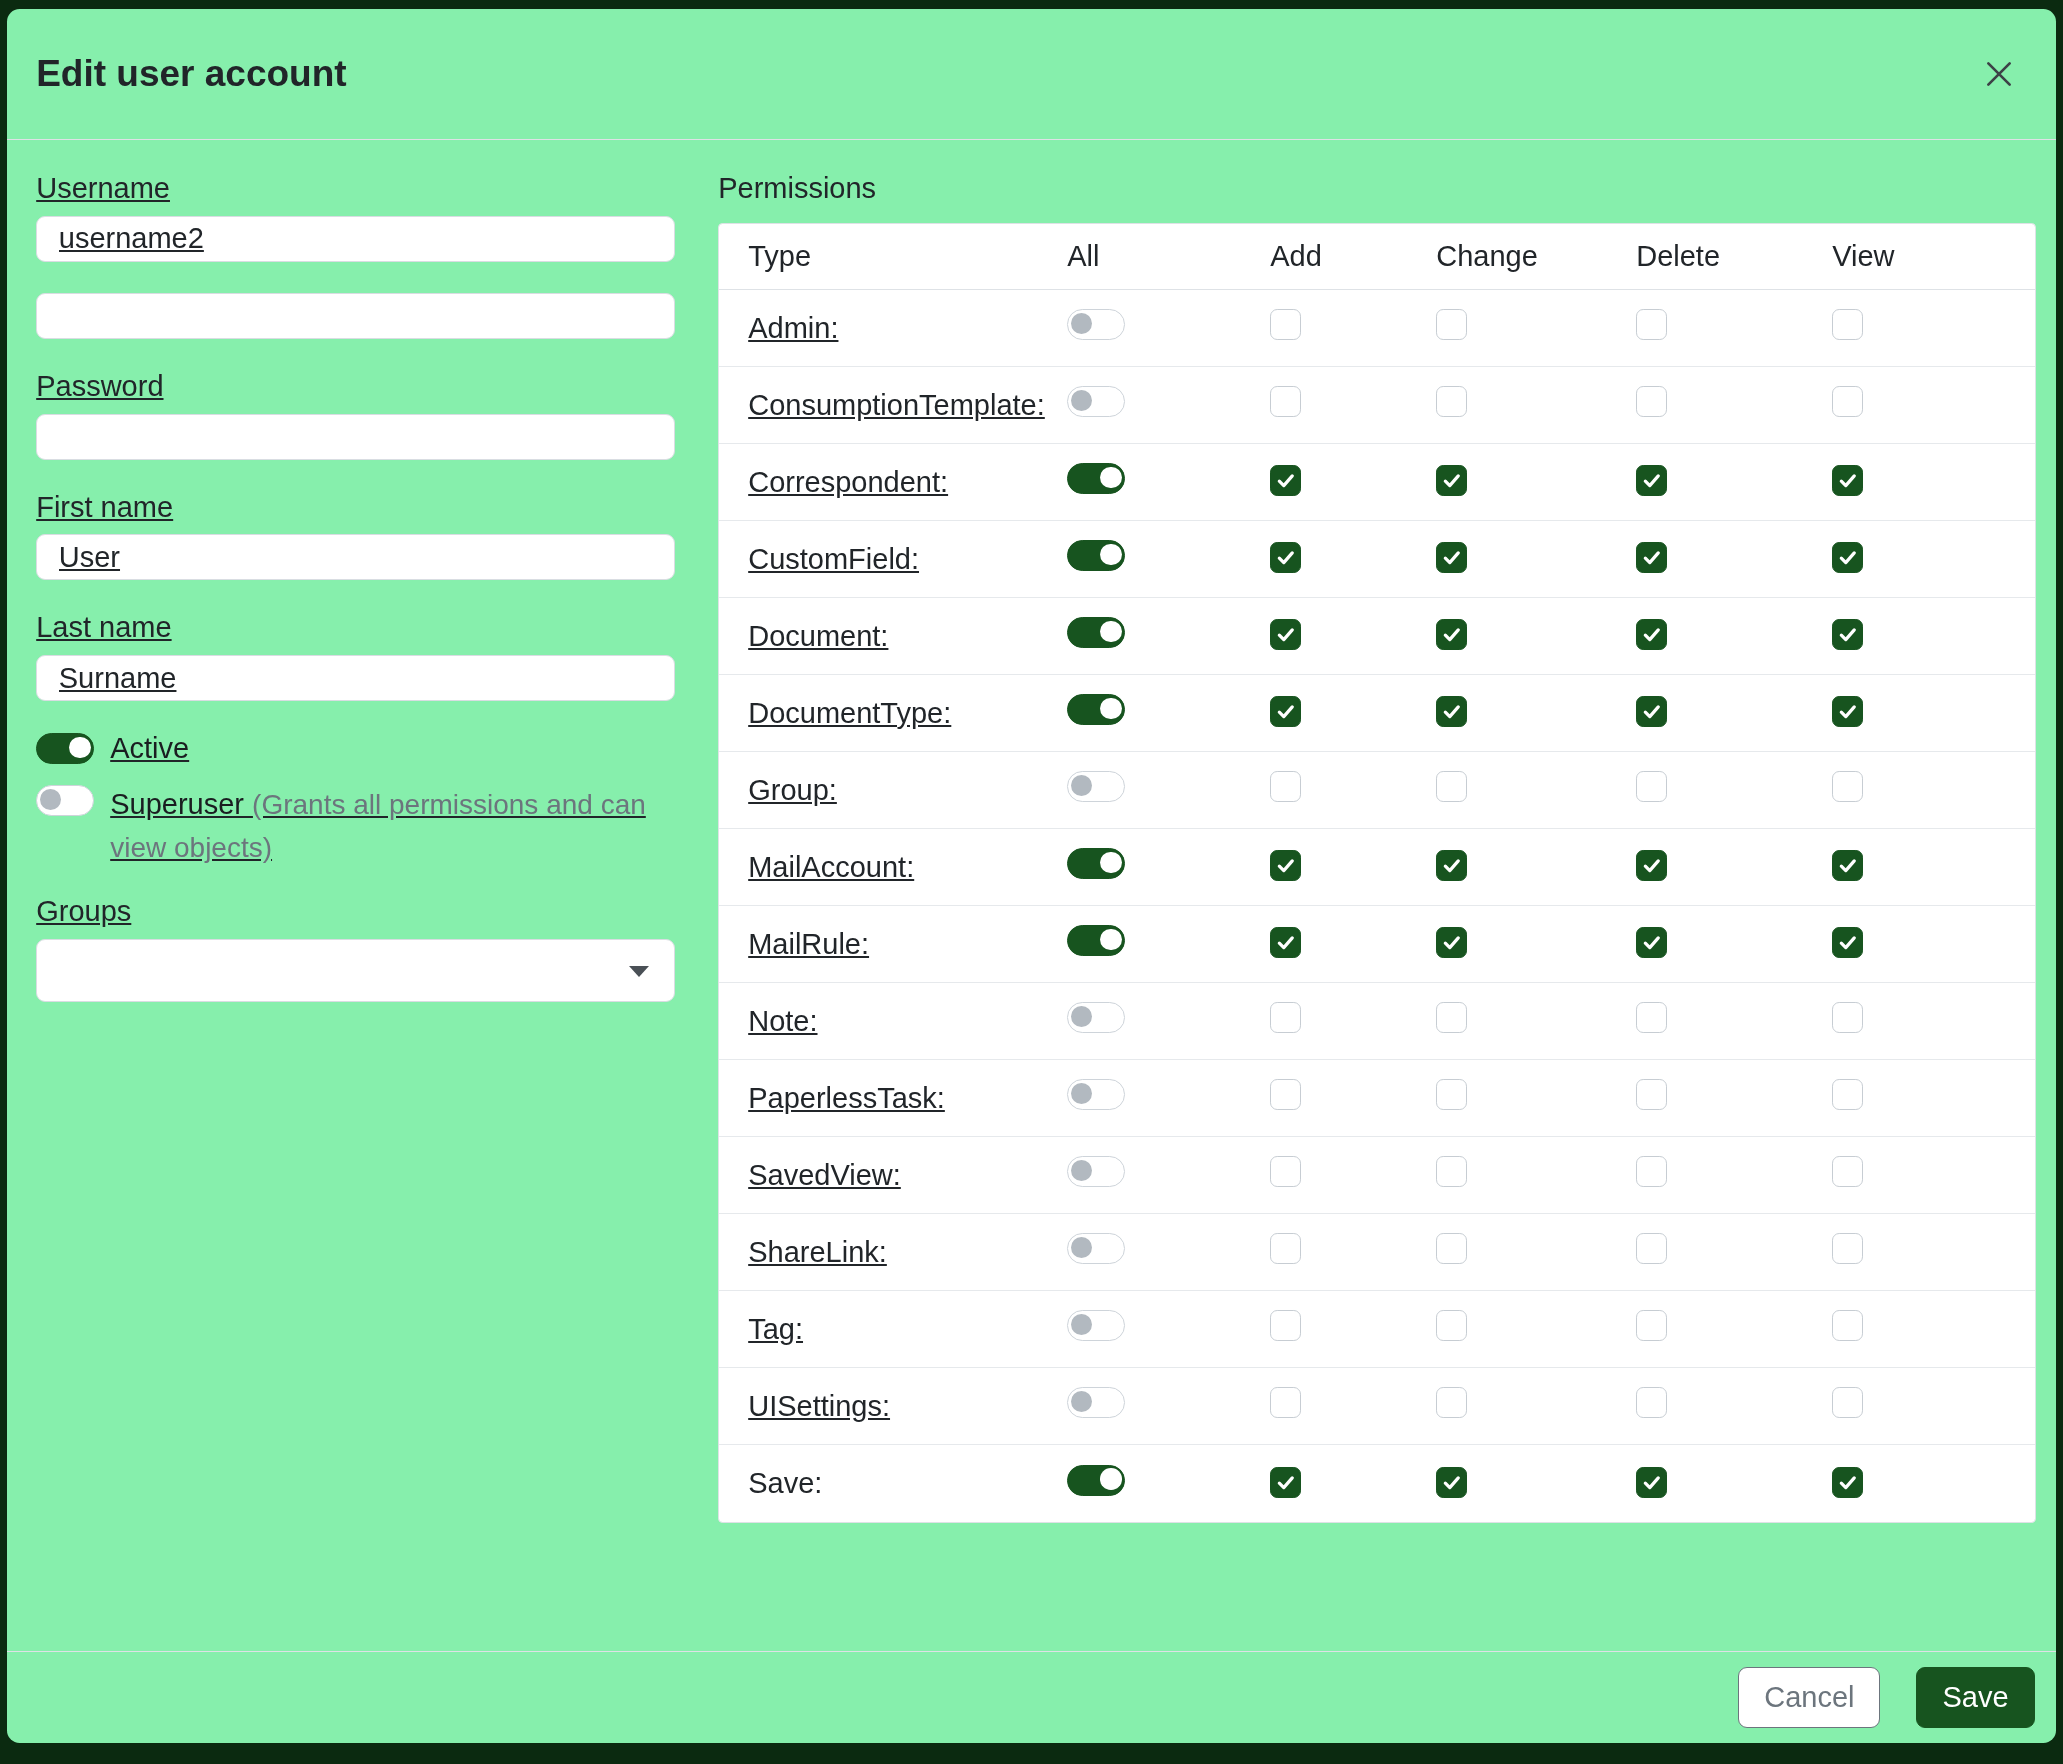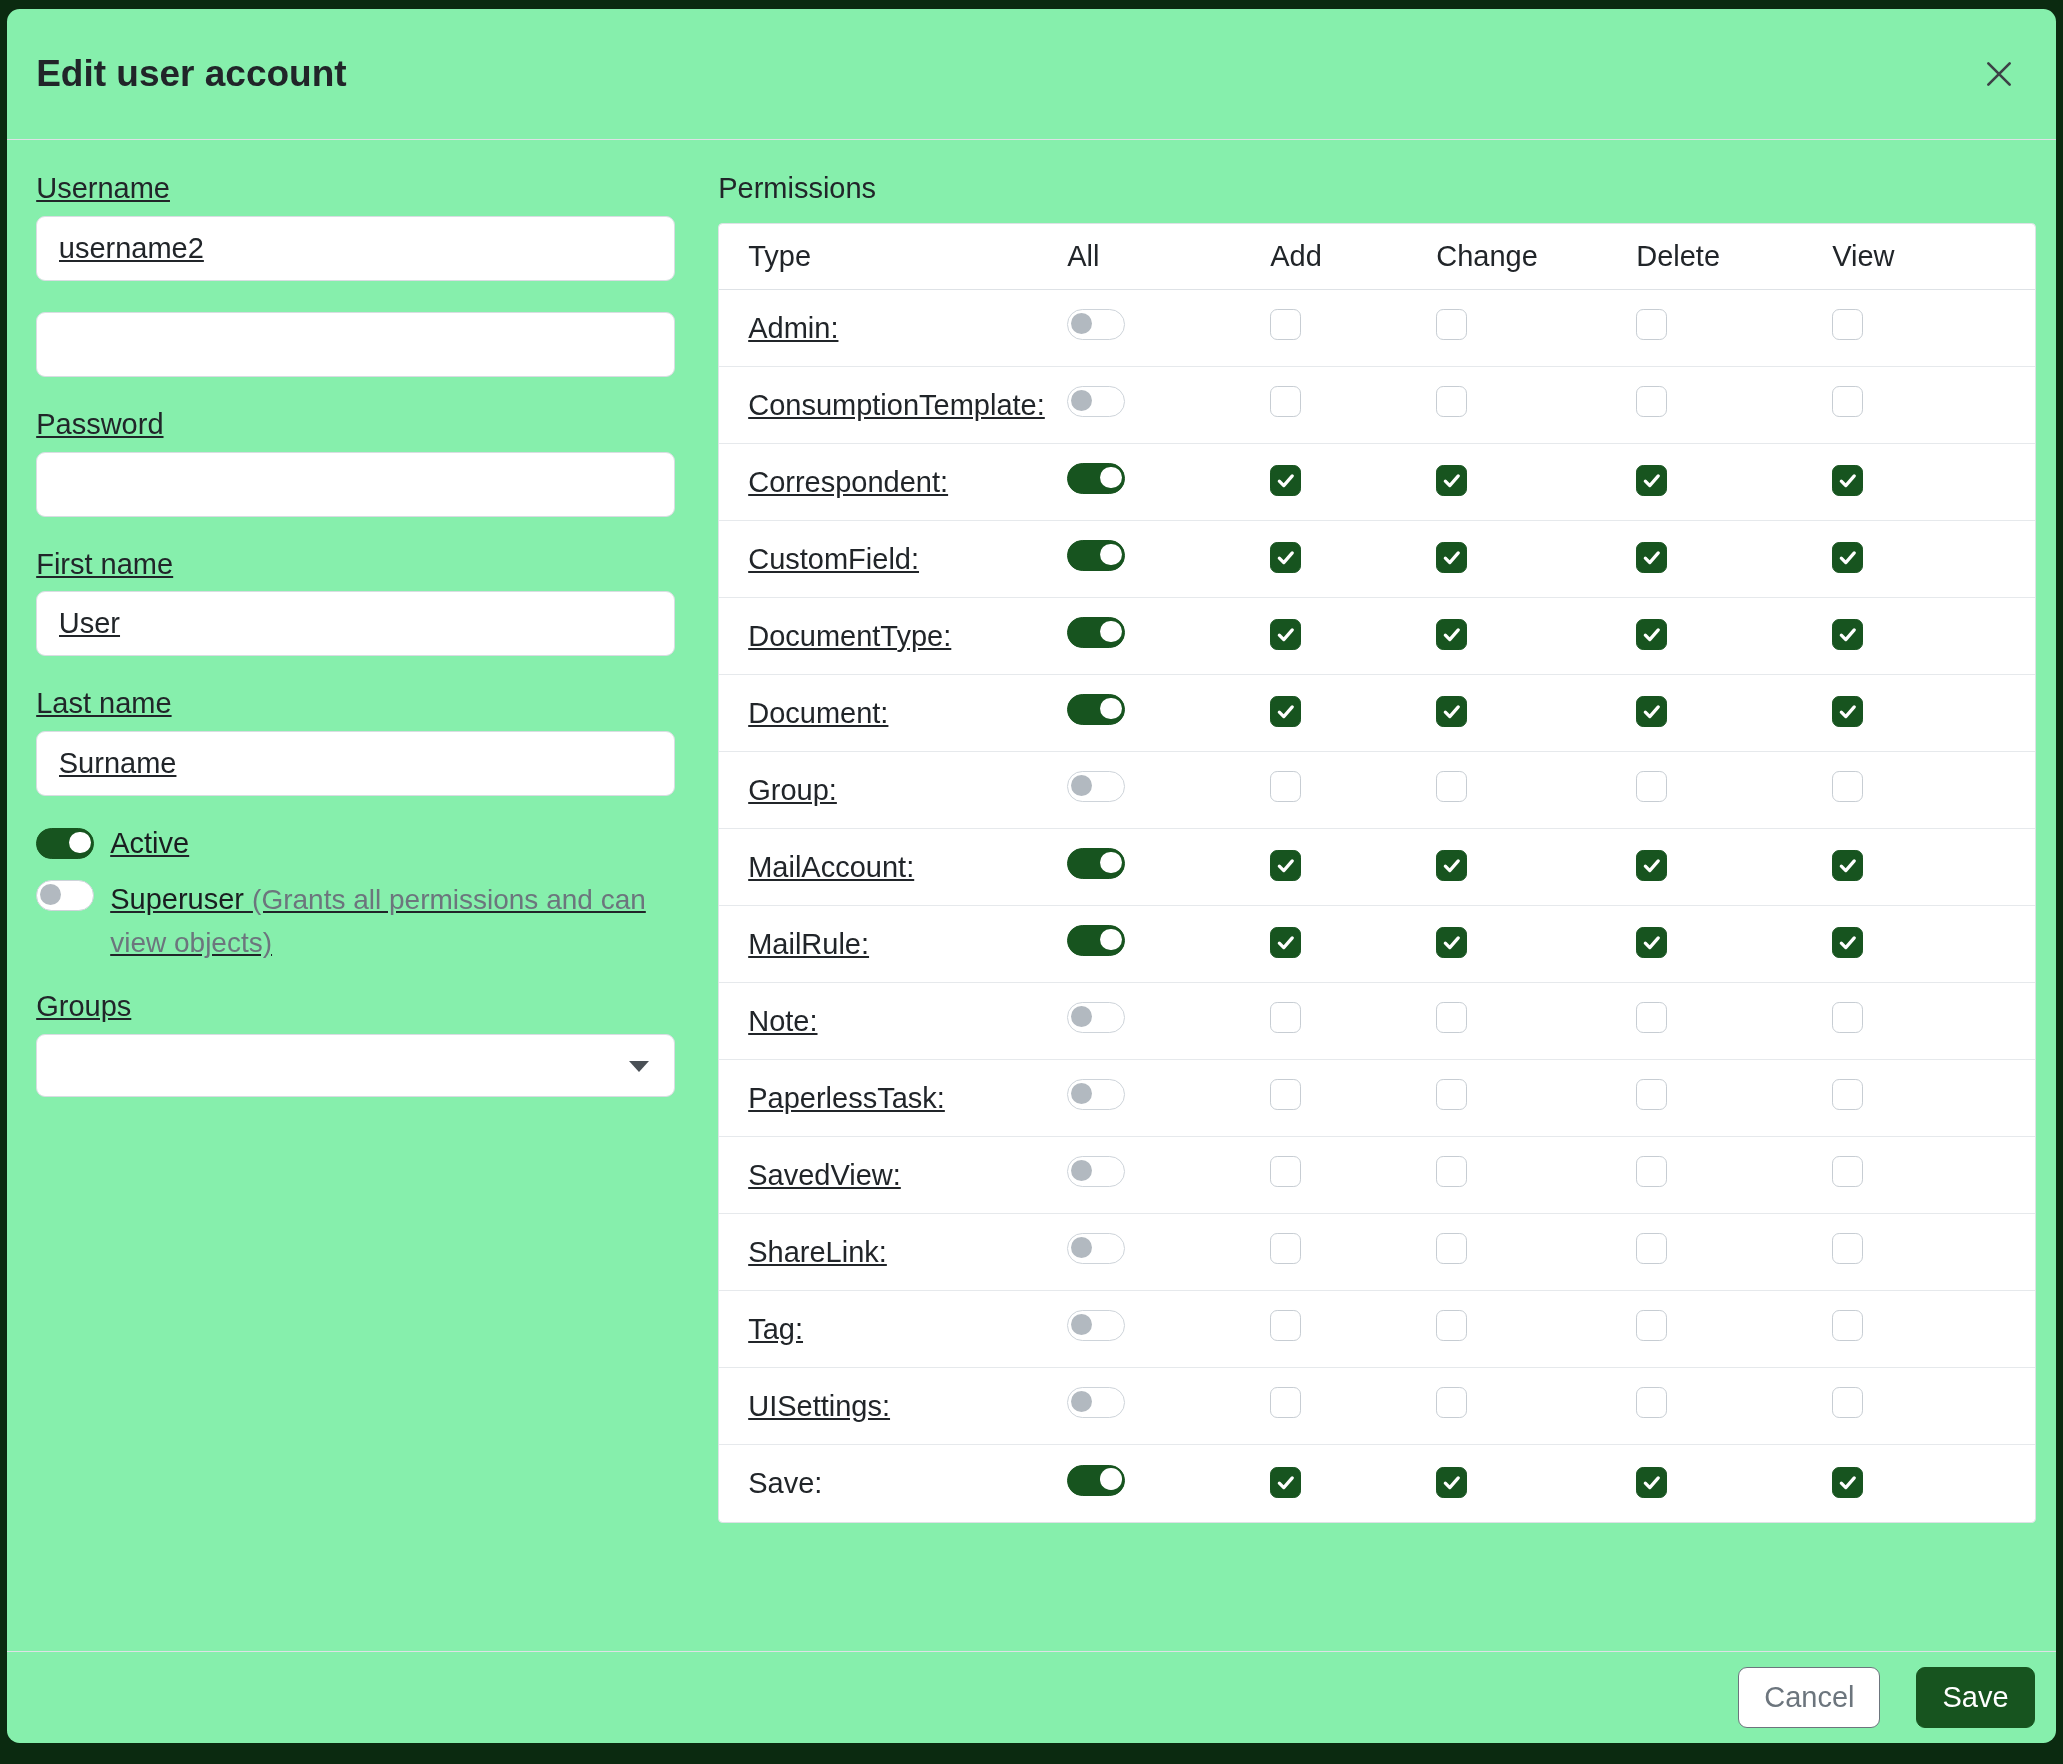--- a/index.html
+++ b/index.html
@@ -51,21 +51,21 @@
     gap: 43px;
     padding: 32px 20px 18px 29px;
     overflow: hidden;
   }
   .left-col { flex: 0 0 639px; width: 639px; text-decoration: underline; }
   .right-col { flex: 1 1 auto; }
   .form-group { margin-bottom: 31px; }
   .form-label { display: block; margin-bottom: 10.8px; color: #212529; }
   .form-control {
     width: 100%;
-    height: 65px;
+    height: 46px;
     padding: 0 21.6px;
     font: inherit;
     color: #212529;
     background: #fff;
     border: 1.8px solid #d9dde2;
     border-radius: 9px;
     outline: none;
     display: block;
   }
   
@@ -316,45 +316,45 @@
                     <path d="M3.2 8.3 L6.5 11.6 L12.8 4.4" stroke="#ffffff" stroke-width="2.4" fill="none" stroke-linecap="round" stroke-linejoin="round"></path>
                   </svg>
                 </span></div>
               <div><span class="checkbox checked">
                   <svg viewBox="0 0 16 16">
                     <path d="M3.2 8.3 L6.5 11.6 L12.8 4.4" stroke="#ffffff" stroke-width="2.4" fill="none" stroke-linecap="round" stroke-linejoin="round"></path>
                   </svg>
                 </span></div>
             </div>
             <div class="prow">
+              <div>Document:</div>
+              <div><span class="switch on"><span class="knob"></span></span></div>
+              <div><span class="checkbox checked">
+                  <svg viewBox="0 0 16 16">
+                    <path d="M3.2 8.3 L6.5 11.6 L12.8 4.4" stroke="#ffffff" stroke-width="2.4" fill="none" stroke-linecap="round" stroke-linejoin="round"></path>
+                  </svg>
+                </span></div>
+              <div><span class="checkbox checked">
+                  <svg viewBox="0 0 16 16">
+                    <path d="M3.2 8.3 L6.5 11.6 L12.8 4.4" stroke="#ffffff" stroke-width="2.4" fill="none" stroke-linecap="round" stroke-linejoin="round"></path>
+                  </svg>
+                </span></div>
+              <div><span class="checkbox checked">
+                  <svg viewBox="0 0 16 16">
+                    <path d="M3.2 8.3 L6.5 11.6 L12.8 4.4" stroke="#ffffff" stroke-width="2.4" fill="none" stroke-linecap="round" stroke-linejoin="round"></path>
+                  </svg>
+                </span></div>
+              <div><span class="checkbox checked">
+                  <svg viewBox="0 0 16 16">
+                    <path d="M3.2 8.3 L6.5 11.6 L12.8 4.4" stroke="#ffffff" stroke-width="2.4" fill="none" stroke-linecap="round" stroke-linejoin="round"></path>
+                  </svg>
+                </span></div>
+            </div>
+            <div class="prow">
               <div>DocumentType:</div>
-              <div><span class="switch on"><span class="knob"></span></span></div>
-              <div><span class="checkbox checked">
-                  <svg viewBox="0 0 16 16">
-                    <path d="M3.2 8.3 L6.5 11.6 L12.8 4.4" stroke="#ffffff" stroke-width="2.4" fill="none" stroke-linecap="round" stroke-linejoin="round"></path>
-                  </svg>
-                </span></div>
-              <div><span class="checkbox checked">
-                  <svg viewBox="0 0 16 16">
-                    <path d="M3.2 8.3 L6.5 11.6 L12.8 4.4" stroke="#ffffff" stroke-width="2.4" fill="none" stroke-linecap="round" stroke-linejoin="round"></path>
-                  </svg>
-                </span></div>
-              <div><span class="checkbox checked">
-                  <svg viewBox="0 0 16 16">
-                    <path d="M3.2 8.3 L6.5 11.6 L12.8 4.4" stroke="#ffffff" stroke-width="2.4" fill="none" stroke-linecap="round" stroke-linejoin="round"></path>
-                  </svg>
-                </span></div>
-              <div><span class="checkbox checked">
-                  <svg viewBox="0 0 16 16">
-                    <path d="M3.2 8.3 L6.5 11.6 L12.8 4.4" stroke="#ffffff" stroke-width="2.4" fill="none" stroke-linecap="round" stroke-linejoin="round"></path>
-                  </svg>
-                </span></div>
-            </div>
-            <div class="prow">
-              <div>Document:</div>
               <div><span class="switch on"><span class="knob"></span></span></div>
               <div><span class="checkbox checked">
                   <svg viewBox="0 0 16 16">
                     <path d="M3.2 8.3 L6.5 11.6 L12.8 4.4" stroke="#ffffff" stroke-width="2.4" fill="none" stroke-linecap="round" stroke-linejoin="round"></path>
                   </svg>
                 </span></div>
               <div><span class="checkbox checked">
                   <svg viewBox="0 0 16 16">
                     <path d="M3.2 8.3 L6.5 11.6 L12.8 4.4" stroke="#ffffff" stroke-width="2.4" fill="none" stroke-linecap="round" stroke-linejoin="round"></path>
                   </svg>

